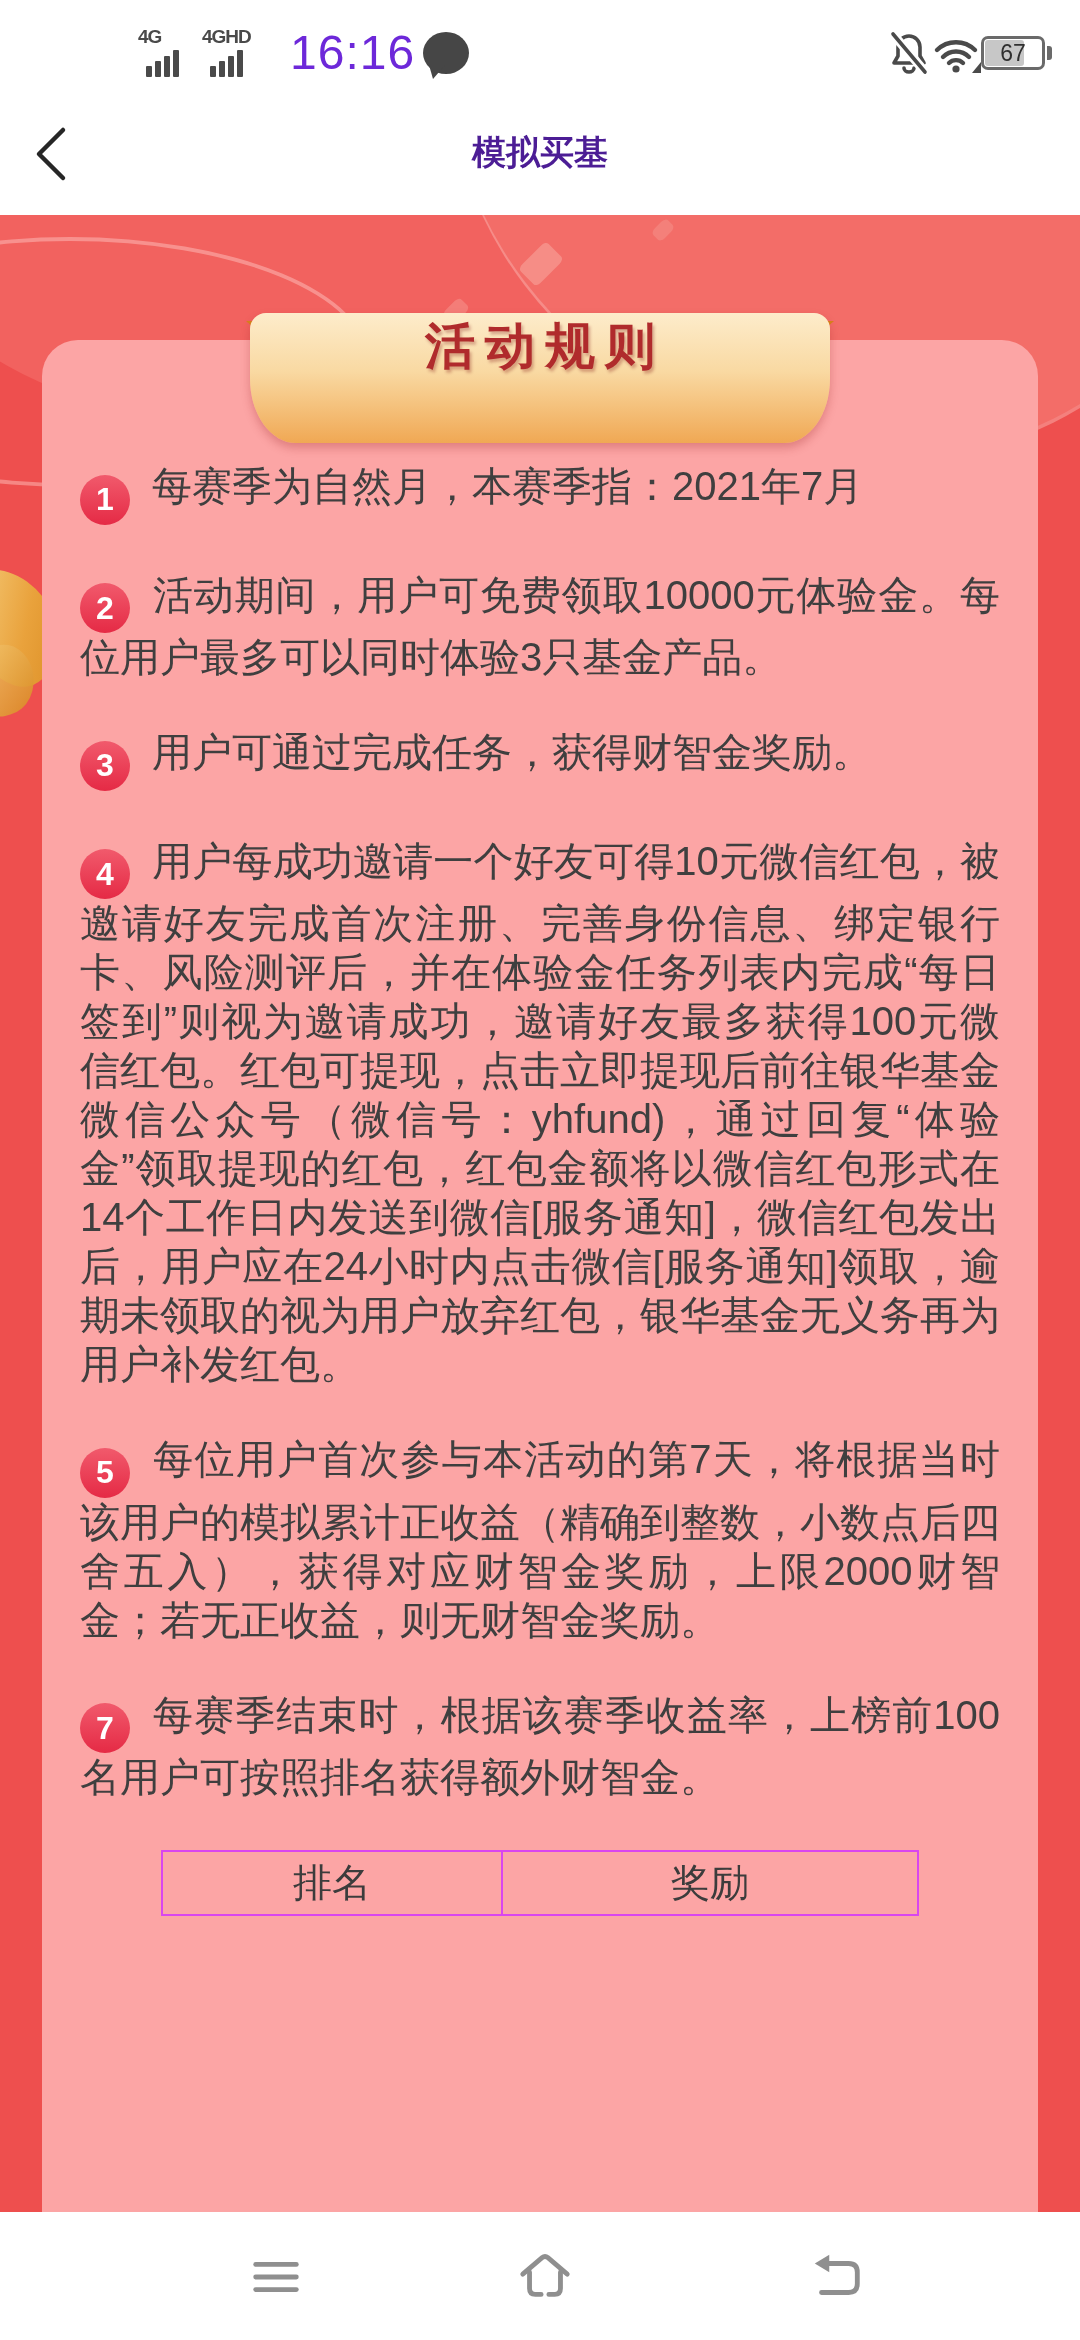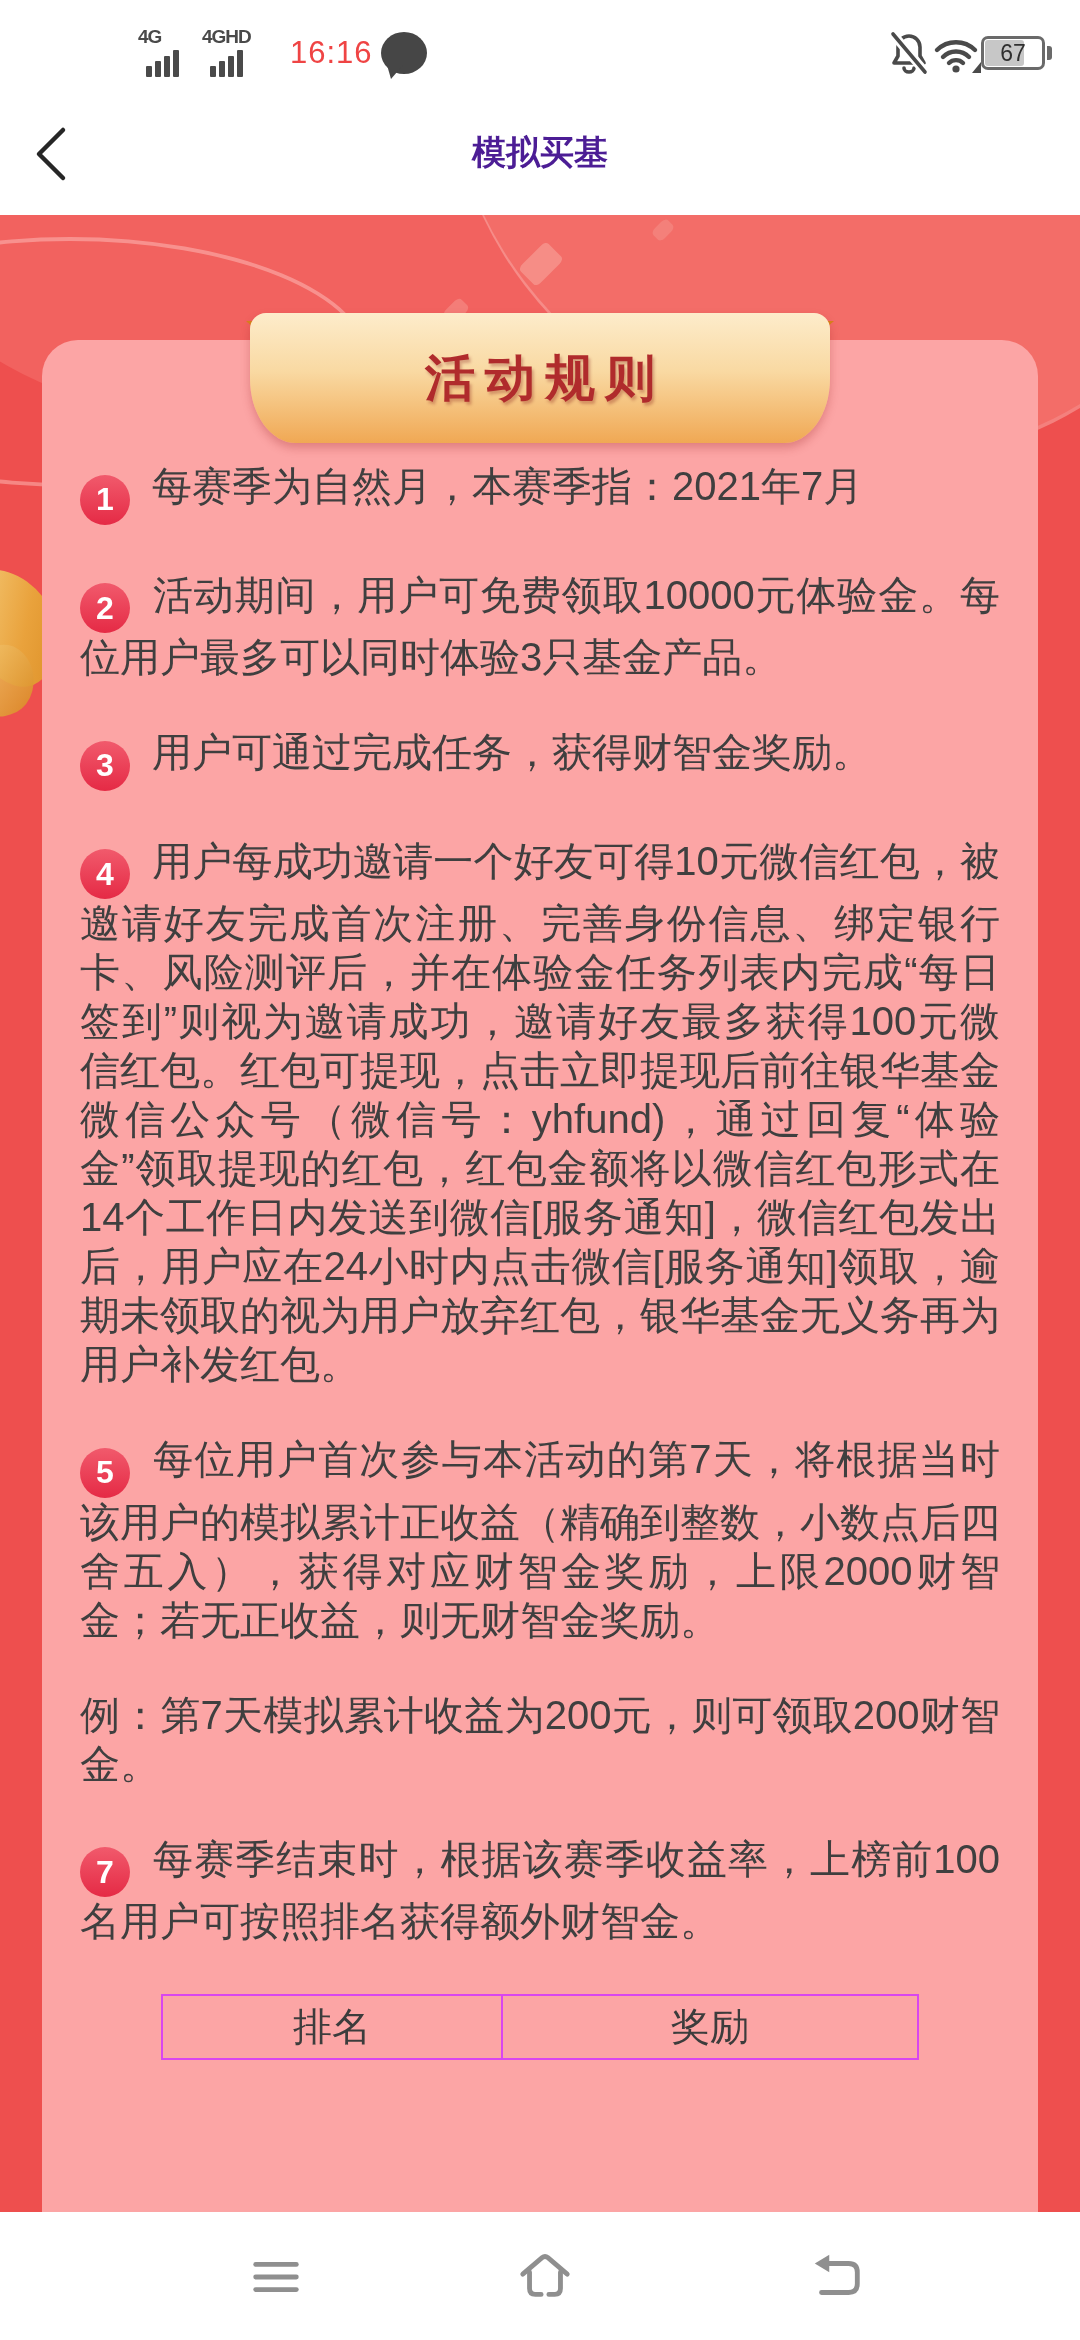--- a/index.html
+++ b/index.html
@@ -17,21 +17,21 @@
     padding:14px 28px 0 138px; background:#fff; z-index:6;
   }
   .sb-left{ display:flex; align-items:flex-end; }
   .sig{ position:relative; width:64px; height:54px; }
   .sig-label{ position:absolute; top:0; left:0; font-size:19px; font-weight:bold; color:#4a4a4a; letter-spacing:-1px; }
   .bars{ position:absolute; bottom:3px; left:8px; display:flex; align-items:flex-end; gap:3px; }
   .bars i{ display:block; width:6px; background:#4a4a4a; border-radius:1px; }
   .bars i:nth-child(1){height:11px}.bars i:nth-child(2){height:16px}
   .bars i:nth-child(3){height:21px}.bars i:nth-child(4){height:27px}
   .sig.wide{ width:78px; }
-  .time{ font-size:31px; color:#ef4444; font-weight:500; letter-spacing:1px; margin:0 6px 0 10px; line-height:54px; }
+  .time{ font-size:48px; color:#6d28d9; font-weight:500; letter-spacing:1px; margin:0 6px 0 10px; line-height:54px; }
   .bubble{ position:relative; width:50px; height:54px; }
   .bubble .b1{ position:absolute; top:6px; left:2px; width:46px; height:42px; background:#464646; border-radius:50%; }
   .bubble .b2{ position:absolute; bottom:1px; left:8px; width:0; height:0;
     border-left:4px solid transparent; border-right:12px solid transparent; border-top:14px solid #464646; }
   .sb-right{ display:flex; align-items:center; }
   .battery{ display:flex; align-items:center; }
   .batt-body{ position:relative; width:64px; height:34px; border:3px solid #6a6a6a; border-radius:7px;
     display:flex; align-items:center; justify-content:center; overflow:hidden; }
   .batt-fill{ position:absolute; left:1px; top:1px; bottom:1px; width:67%; background:#c7c7c7; border-radius:3px; }
   .batt-txt{ position:relative; font-size:23px; color:#2f2f2f; }
@@ -61,21 +61,21 @@
 
   
   .ribbon{ position:absolute; top:98px; left:50%; transform:translateX(-50%); width:580px; height:130px; z-index:3; }
   .fold{ position:absolute; top:8px; width:54px; height:48px; background:#d9821d; }
   .fold.l{ left:-4px;  clip-path:polygon(0 0,100% 0,100% 100%); }
   .fold.r{ right:-4px; clip-path:polygon(0 0,100% 0,0 100%); }
   .ribbon-body{ position:absolute; inset:0; z-index:1;
     background:linear-gradient(180deg,#fdeccb 0%,#f9d9a2 45%,#f0a854 100%);
     border-radius:16px 16px 46px 46px / 16px 16px 64px 64px;
     box-shadow:0 5px 10px rgba(150,30,30,.28);
-    display:flex; align-items:center; justify-content:center; }
+    display:flex; align-items:flex-start; justify-content:center; }
   .ribbon-text{ font-size:50px; font-weight:bold; color:#b02b2c; letter-spacing:10px; padding-left:10px;
     text-shadow:2px 3px 3px rgba(130,20,20,.30); }
 
   
   .card{ position:absolute; left:42px; right:42px; top:125px; bottom:0; background:#fca5a5;
     border-radius:36px 36px 0 0; z-index:2; padding:122px 38px 0; overflow:hidden; }
   .rule{ font-size:40px; line-height:49px; color:#3f3f3f; margin-bottom:46px; text-align:justify; }
   .badge{ display:inline-flex; width:50px; height:50px; border-radius:50%;
     background:linear-gradient(180deg,#f15a6c 0%,#e52a45 100%);
     color:#fff; font-size:32px; font-weight:bold; align-items:center; justify-content:center;
@@ -169,21 +169,20 @@
       <span class="ribbon-text">活动规则</span>
     </span>
   </div>
 
   <section class="card">
     <p class="rule"><span class="badge">1</span><span>每赛季为自然月，本赛季指：2021年7月</span></p>
     <p class="rule"><span class="badge">2</span><span>活动期间，用户可免费领取10000元体验金。每位用户最多可以同时体验3只基金产品。</span></p>
     <p class="rule"><span class="badge">3</span><span>用户可通过完成任务，获得财智金奖励。</span></p>
     <p class="rule"><span class="badge">4</span><span>用户每成功邀请一个好友可得10元微信红包，被邀请好友完成首次注册、完善身份信息、绑定银行卡、风险测评后，并在体验金任务列表内完成“每日签到”则视为邀请成功，邀请好友最多获得100元微信红包。红包可提现，点击立即提现后前往银华基金微信公众号（微信号：yhfund)，通过回复“体验金”领取提现的红包，红包金额将以微信红包形式在14个工作日内发送到微信[服务通知]，微信红包发出后，用户应在24小时内点击微信[服务通知]领取，逾期未领取的视为用户放弃红包，银华基金无义务再为用户补发红包。</span></p>
     <p class="rule"><span class="badge">5</span><span>每位用户首次参与本活动的第7天，将根据当时该用户的模拟累计正收益（精确到整数，小数点后四舍五入），获得对应财智金奖励，上限2000财智金；若无正收益，则无财智金奖励。</span></p>
-    <p class="rule">例：第7天模拟累计收益为200元，则可领取200财智金。</p>
     <p class="rule"><span class="badge">7</span><span>每赛季结束时，根据该赛季收益率，上榜前100名用户可按照排名获得额外财智金。</span></p>
 
     <table class="reward-table">
       <tbody>
           <tr>
         <th class="col-rank">排名</th>
         <th>奖励</th>
       </tr>
 
     </tbody>

